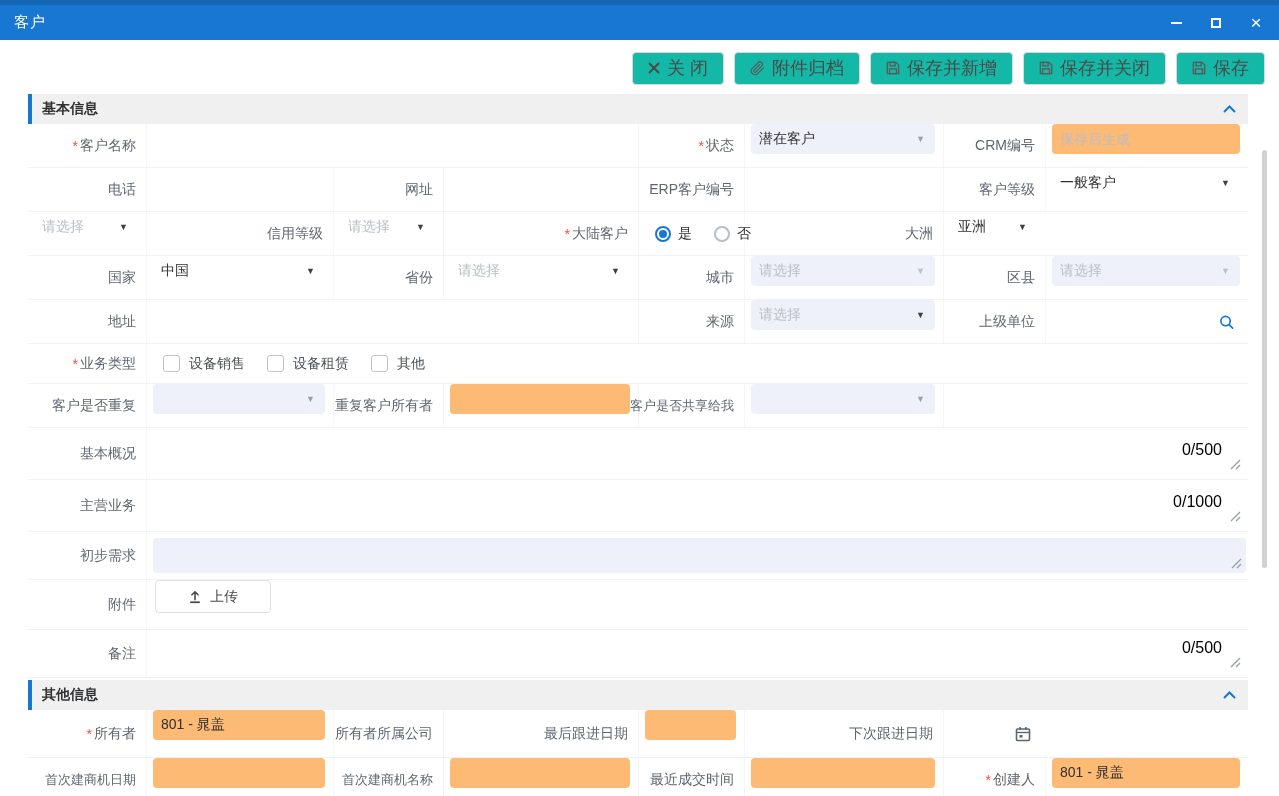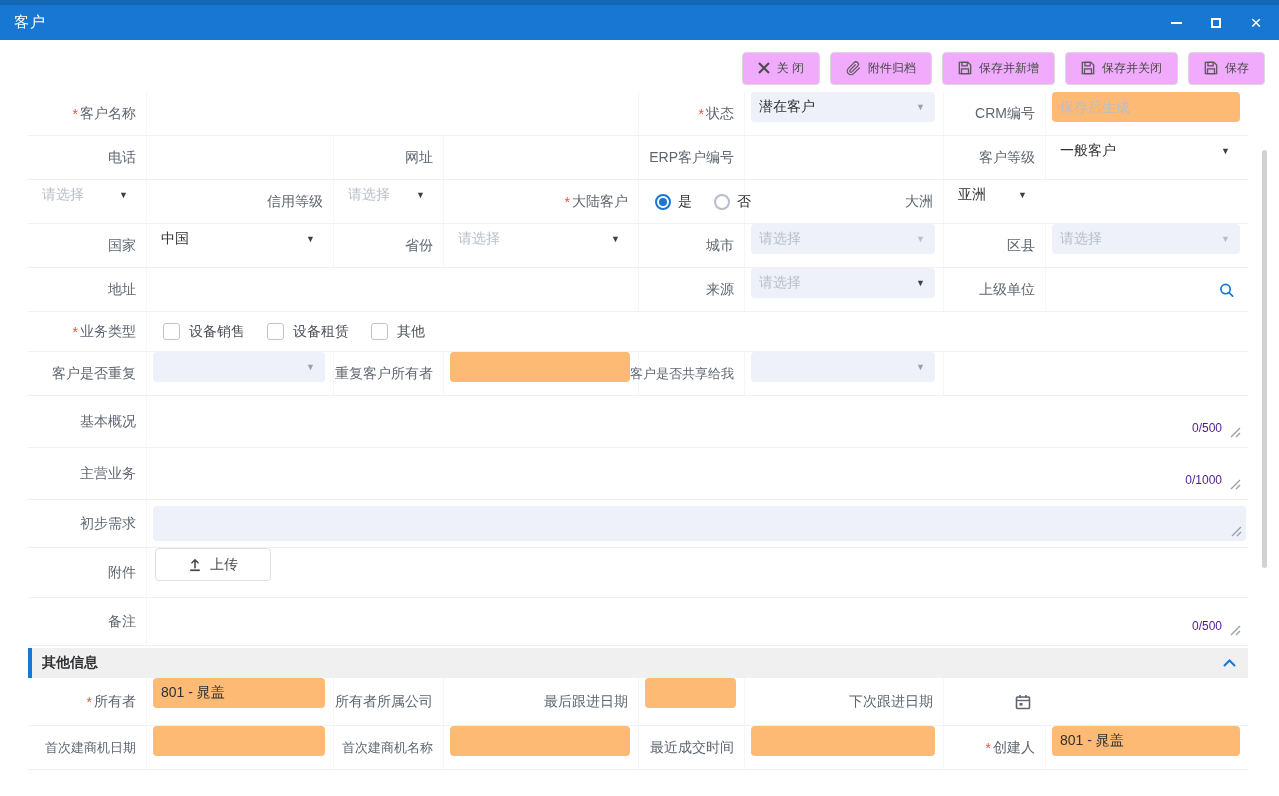--- a/index.html
+++ b/index.html
@@ -10,21 +10,21 @@
   .titlebar { height:35px; background:#1877d2; display:flex; align-items:center; padding:0 14px; }
   .titlebar .title { color:#fff; font-size:15px; letter-spacing:1px; }
   .win-controls { margin-left:auto; display:flex; align-items:center; gap:22px; }
   .win-btn { width:18px; height:18px; display:flex; align-items:center; justify-content:center; cursor:pointer; }
   .ic-min { width:11px; height:2px; background:#fff; display:block; }
   .ic-max { width:10px; height:10px; border:2px solid #fff; display:block; }
   .ic-close { color:#fff; font-size:19px; line-height:1; }
   
   .toolbar { height:52px; display:flex; align-items:center; justify-content:flex-end; gap:10px; padding:12px 14px 8px; }
   .tbtn { display:inline-flex; align-items:center; gap:7px; height:33px; padding:0 15px;
-    background:#f0abfc; border:1px solid #d9d9d9; border-radius:4px; color:#4a4a4a; font-size:12px; cursor:pointer; }
+    background:#14b8a6; border:1px solid #d9d9d9; border-radius:4px; color:#4a4a4a; font-size:18px; cursor:pointer; }
   .tbtn svg { display:block; }
   
   .content { padding:0 31px 0 28px; }
   .sec-header { height:30px; background:#f0f0f0; display:flex; align-items:center; position:relative; margin-top:2px; }
   .sec-bar { width:4px; height:100%; background:#1877d2; }
   .sec-title { font-weight:bold; font-size:14px; color:#303133; margin-left:10px; }
   .sec-caret { margin-left:auto; margin-right:12px; cursor:pointer; display:flex; }
   
   .frow { display:grid; grid-template-columns:118px 187px 110px 195px 106px 199px 102px 203px;
     border-bottom:1px solid #f0f1f3; align-items:stretch; }
@@ -54,21 +54,21 @@
   .radio-group { display:flex; align-items:center; gap:22px; padding-left:16px; }
   .radio { display:flex; align-items:center; gap:7px; cursor:pointer; color:#303133; }
   .rdot { width:16px; height:16px; border-radius:50%; position:relative; }
   .rdot.on { border:2px solid #1877d2; } .rdot.on::after { content:""; position:absolute; inset:2px; border-radius:50%; background:#1877d2; }
   .rdot.off { border:2px solid #b6bcc8; }
   .check-group { display:flex; align-items:center; gap:22px; padding-left:16px; grid-column:span 7; border-left:1px solid #f5f6f8; }
   .check { display:flex; align-items:center; gap:9px; cursor:pointer; color:#4c5158; }
   .cbox { width:17px; height:17px; border:1px solid #c0c4cc; border-radius:3px; background:#fff; }
   
   .fld-ta { position:relative; border-left:1px solid #f5f6f8; }
-  .counter { position:absolute; right:26px; bottom:12px; color:#4c1d95; font-size:12px; }
+  .counter { position:absolute; right:26px; bottom:20px; color:#000000; font-size:16px; }
   .grip { position:absolute; right:7px; bottom:9px; display:flex; }
   .ta-tint { position:absolute; left:6px; right:2px; top:6px; bottom:6px; background:#eef1f9; border-radius:4px; }
   .ta-tint .grip { right:4px; bottom:4px; }
   .upload-btn { display:inline-flex; align-items:center; gap:8px; height:33px; padding:0 32px; margin-left:8px;
     background:#fff; border:1px solid #dcdfe6; border-radius:4px; color:#4a4a4a; font-size:14px; cursor:pointer; }
   
   .vscroll { position:absolute; right:12px; top:150px; width:5px; height:418px; background:#d2d2d2; border-radius:3px; }
 </style>
 </head>
 <body>
@@ -124,20 +124,29 @@
         <path d="M1.5 1.5 h10 l3 3 v10 h-13 z" stroke="#5a5a5a" stroke-width="1.5" fill="none"></path>
         <rect x="4.5" y="1.5" width="6" height="4" stroke="#5a5a5a" stroke-width="1.5" fill="none"></rect>
         <rect x="4" y="9" width="8" height="5.5" stroke="#5a5a5a" stroke-width="1.5" fill="none"></rect>
       </svg>
     <span>保存</span>
   </button>
 </div>
 
 <div class="content">
 
+  <div class="sec-header">
+    <span class="sec-bar"></span>
+    <span class="sec-title">基本信息</span>
+    <span class="sec-caret">
+      <svg width="13" height="8" viewBox="0 0 13 8">
+          <path d="M1.5 6.5 L6.5 1.5 L11.5 6.5" stroke="#1877d2" stroke-width="2" fill="none" stroke-linecap="round"></path>
+        </svg>
+    </span>
+  </div>
 
   <div class="frow h44">
     <div class="lbl req">客户名称</div>
     <div class="fld span3">
         <input class="inp" style="">
       </div>
     <div class="lbl req">状态</div>
     <div class="fld">
         <div class="sel tint">
           <span class="val">潜在客户</span>

